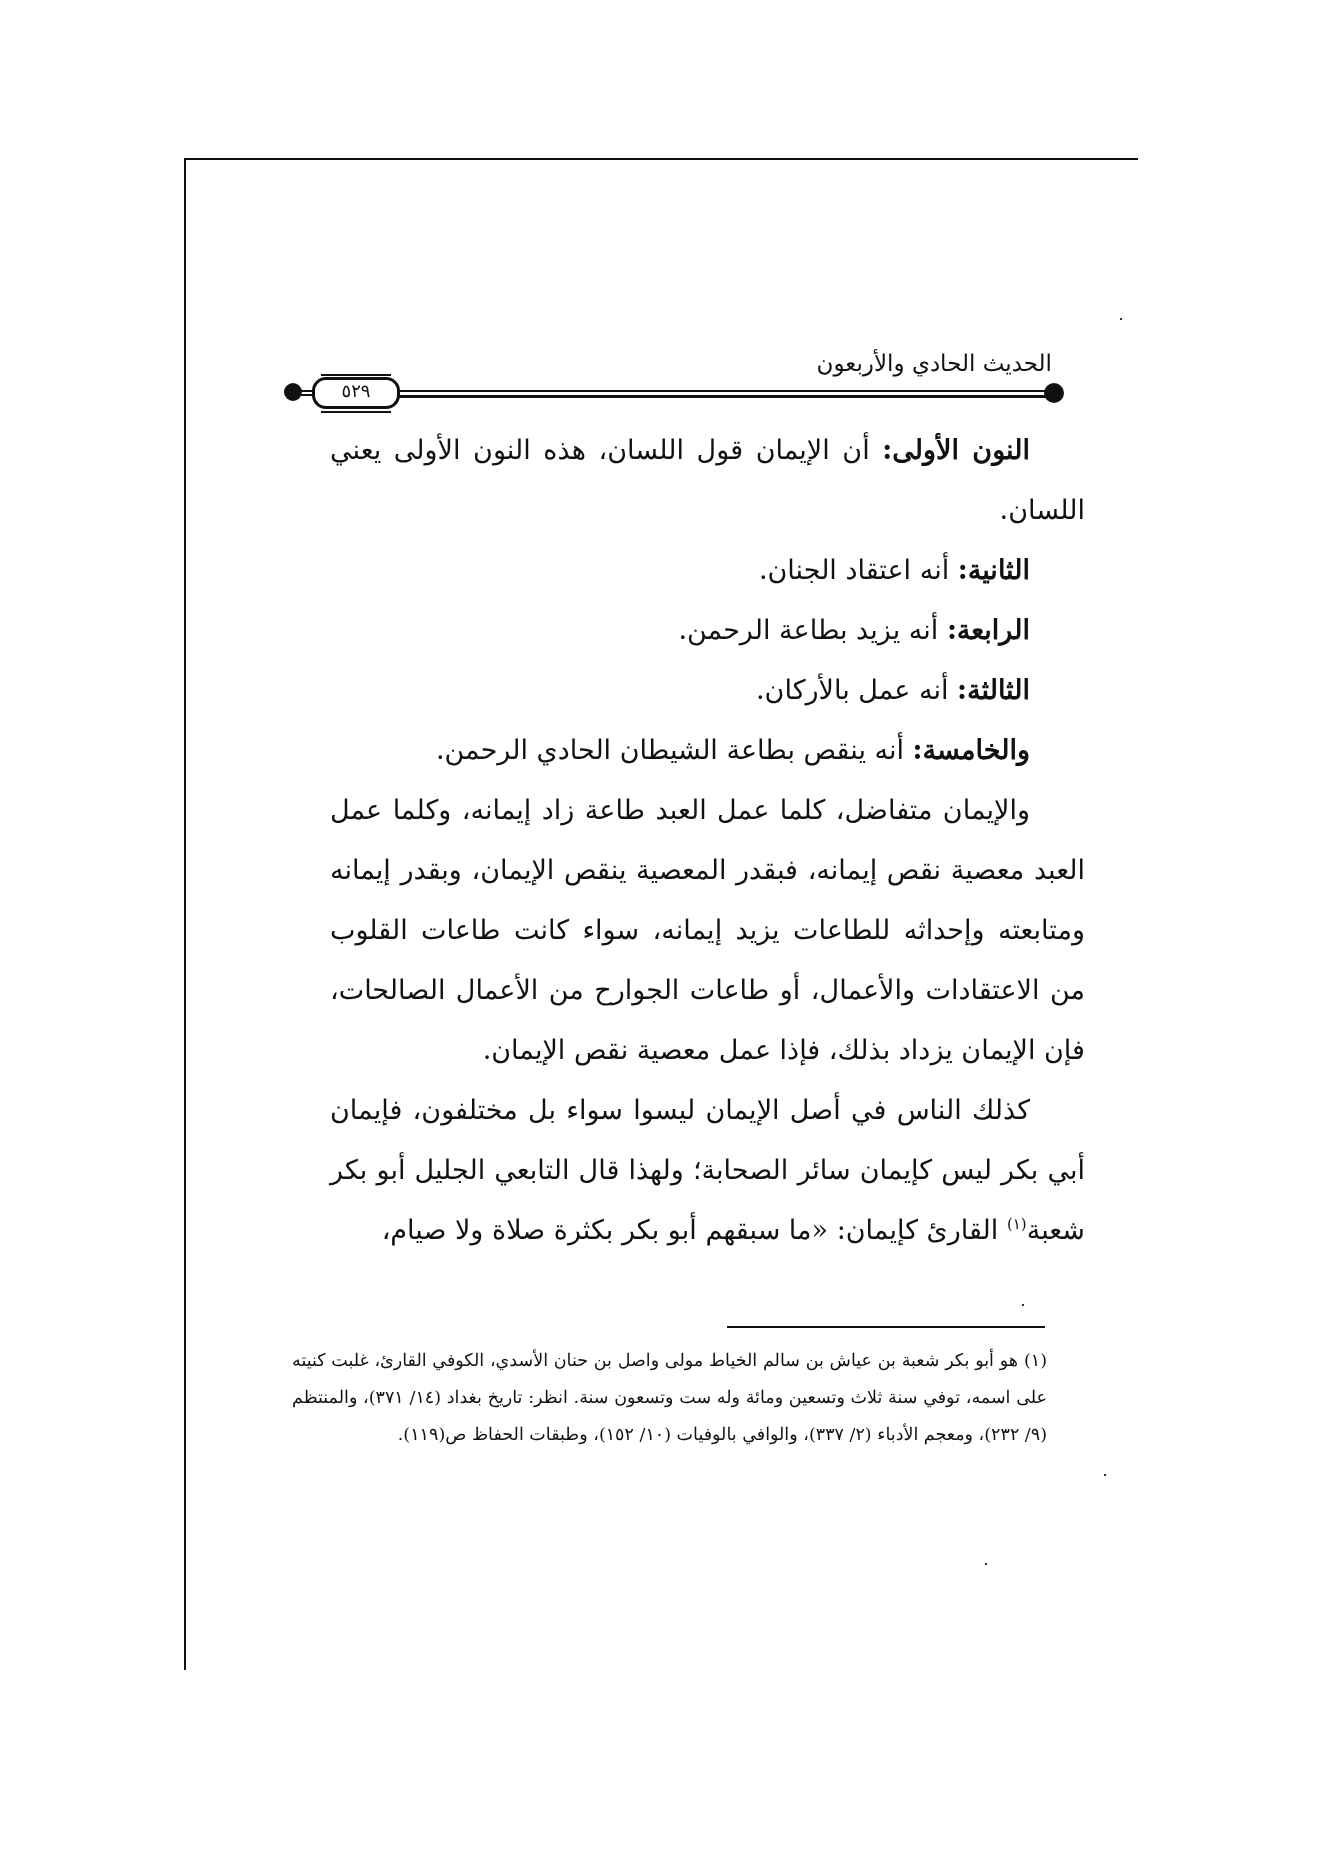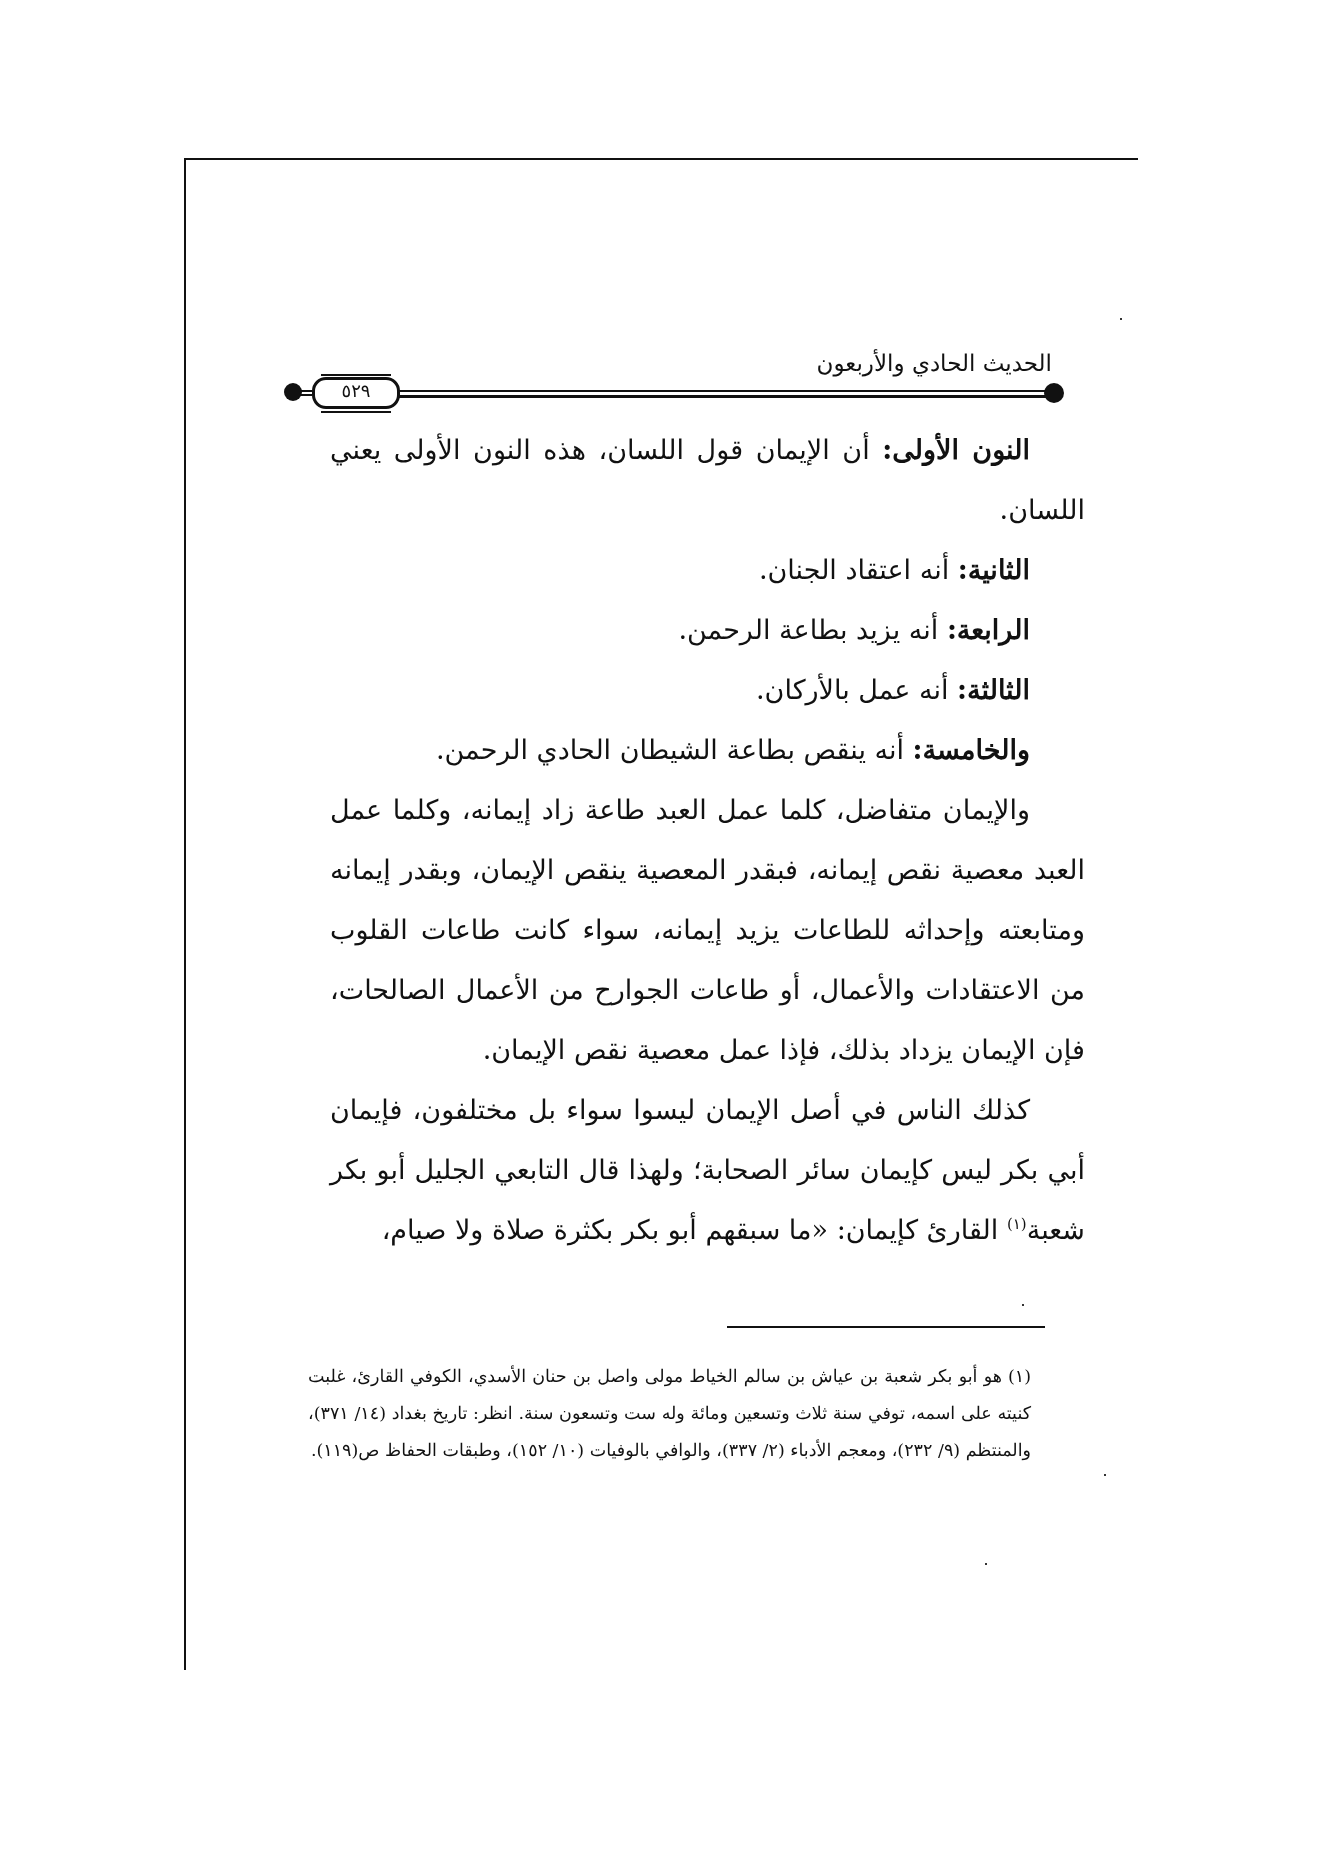--- a/index.html
+++ b/index.html
@@ -32,21 +32,21 @@
   .body-text p { margin: 0; }
   .indent { text-indent: 55px; }
   .lbl { font-weight: bold; }
   .quote { font-weight: normal; }
   .fn-ref { font-size: 15px; vertical-align: super; line-height: 0; }
 
   
   .footnote-rule { position: absolute; left: 727px; top: 1326px; width: 318px; height: 2px; background: #111; }
   .footnotes { position: absolute; left: 292px; top: 1342px; width: 755px; direction: rtl; text-align: justify;
                font-size: 17.5px; line-height: 37px; }
-  .footnotes p { margin: 16px; }
+  .footnotes p { margin: 0; }
   .fn-num { margin-left: 6px; }
 </style>
 </head>
 <body>
 
 <div class="page-frame-top"></div>
 <div class="page-frame-left"></div>
 
 <span class="stray-dot" style="left:1120px; top:318px;"></span>
 <span class="stray-dot" style="left:1022px; top:1304px;"></span>

